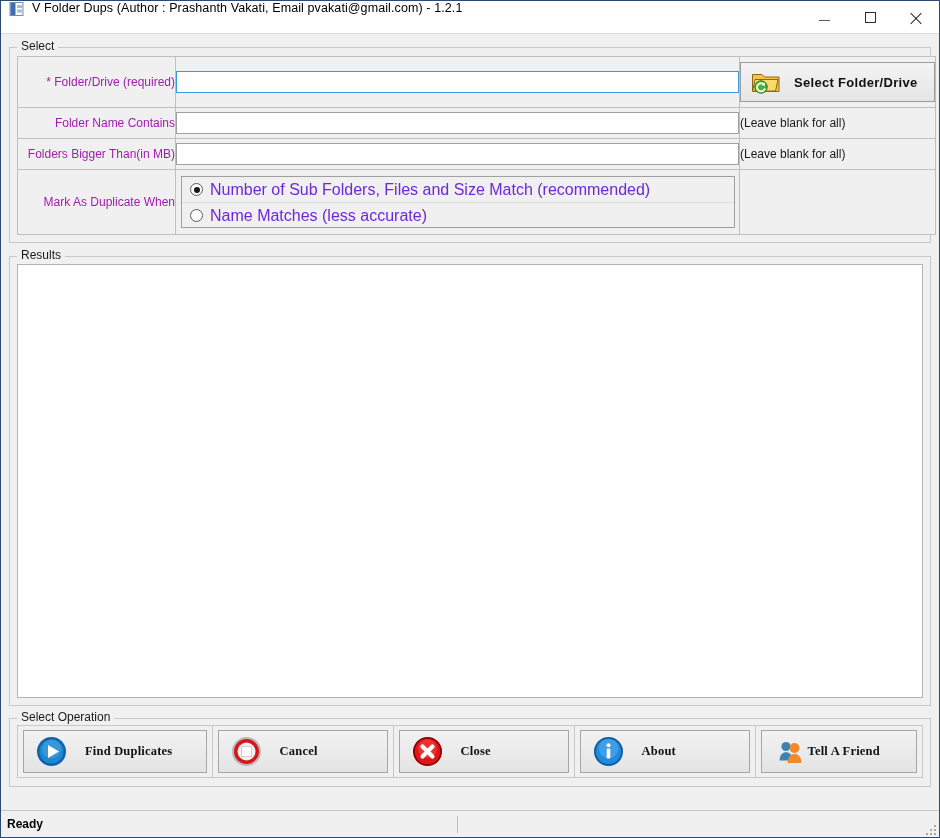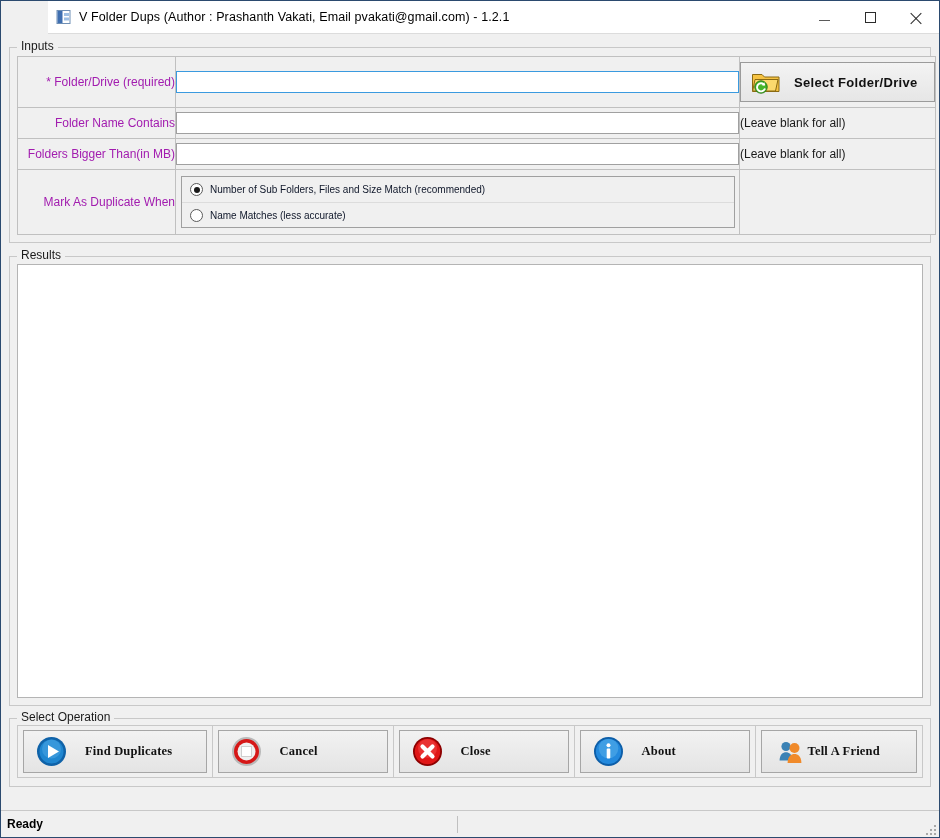--- a/index.html
+++ b/index.html
@@ -24,24 +24,23 @@
     background: #f0f0f0;
     display: flex;
     flex-direction: column;
   }
   
   .titlebar {
     height: 32px;
     min-height: 32px;
     background: #ffffff;
     display: flex;
-    align-items: center;
+    align-items: flex-start;
     position: relative;
     border-bottom: 1px solid #dcdcdc;
-    margin-left: 47px;
   }
   .title-icon {
     width: 16px;
     height: 16px;
     margin-left: 8px;
     margin-right: 7px;
     position: relative;
     flex: none;
   }
   .title-text {
@@ -235,21 +234,21 @@
     position: absolute;
     left: 50%;
     top: 50%;
     width: 6px;
     height: 6px;
     margin-left: -3px;
     margin-top: -3px;
     border-radius: 50%;
     background: #1a1a1a;
   }
-  .radio-label { font-size: 10px; color: #0f172a; white-space: nowrap; }
+  .radio-label { font-size: 16px; color: #6d28d9; white-space: nowrap; }
 
   
   .group-results {
     flex: 1;
     display: flex;
     flex-direction: column;
     min-height: 0;
     justify-content: center;
   }
   .group-results .group-body {
@@ -363,21 +362,21 @@
       </div>
       <div class="win-btn">
         <span class="glyph-close"></span>
       </div>
     </div>
   </div>
 
   <div class="client">
 
     <div class="group">
-      <span class="group-legend">Inputs</span>
+      <span class="group-legend">Select</span>
       <div class="group-body" style="padding:8px 7px 7px 7px;">
         <table class="in-table">
           <colgroup>
             <col class="col-label">
               <col class="col-field">
               <col class="col-hint">
           </colgroup>
           <tbody>
 
             <tr class="row-folder">

